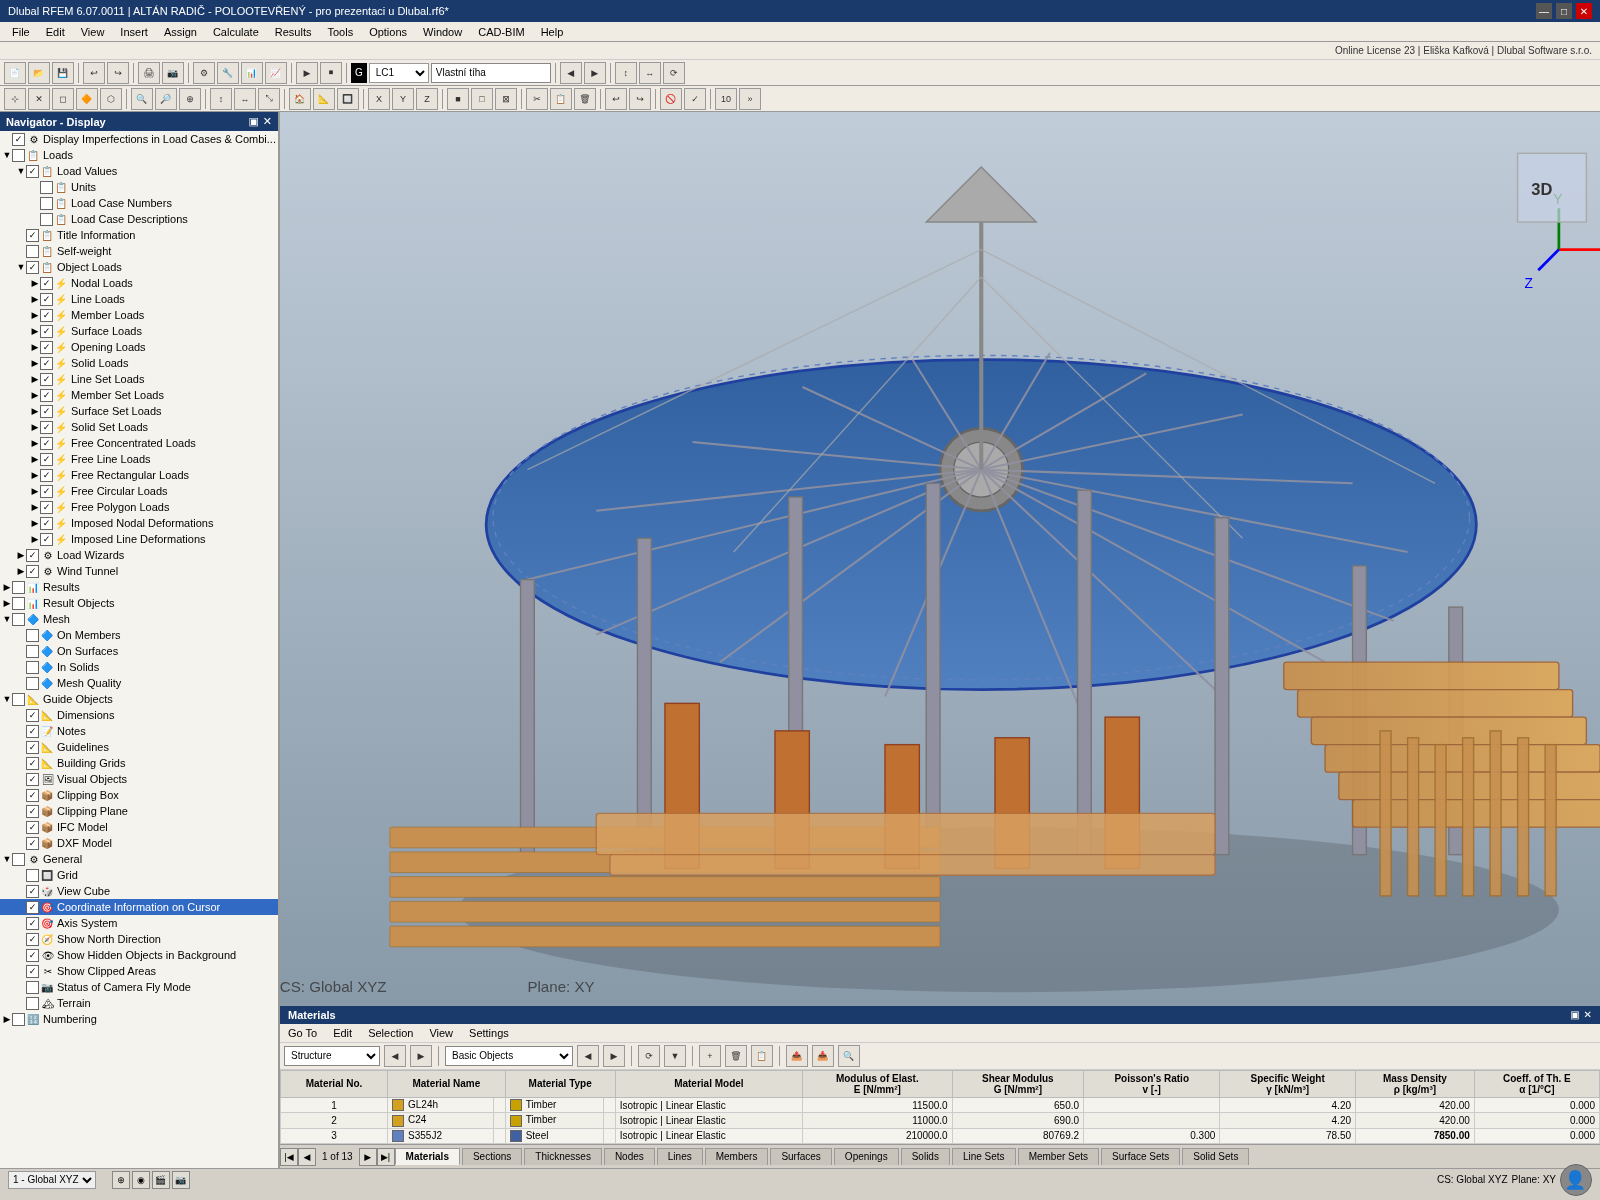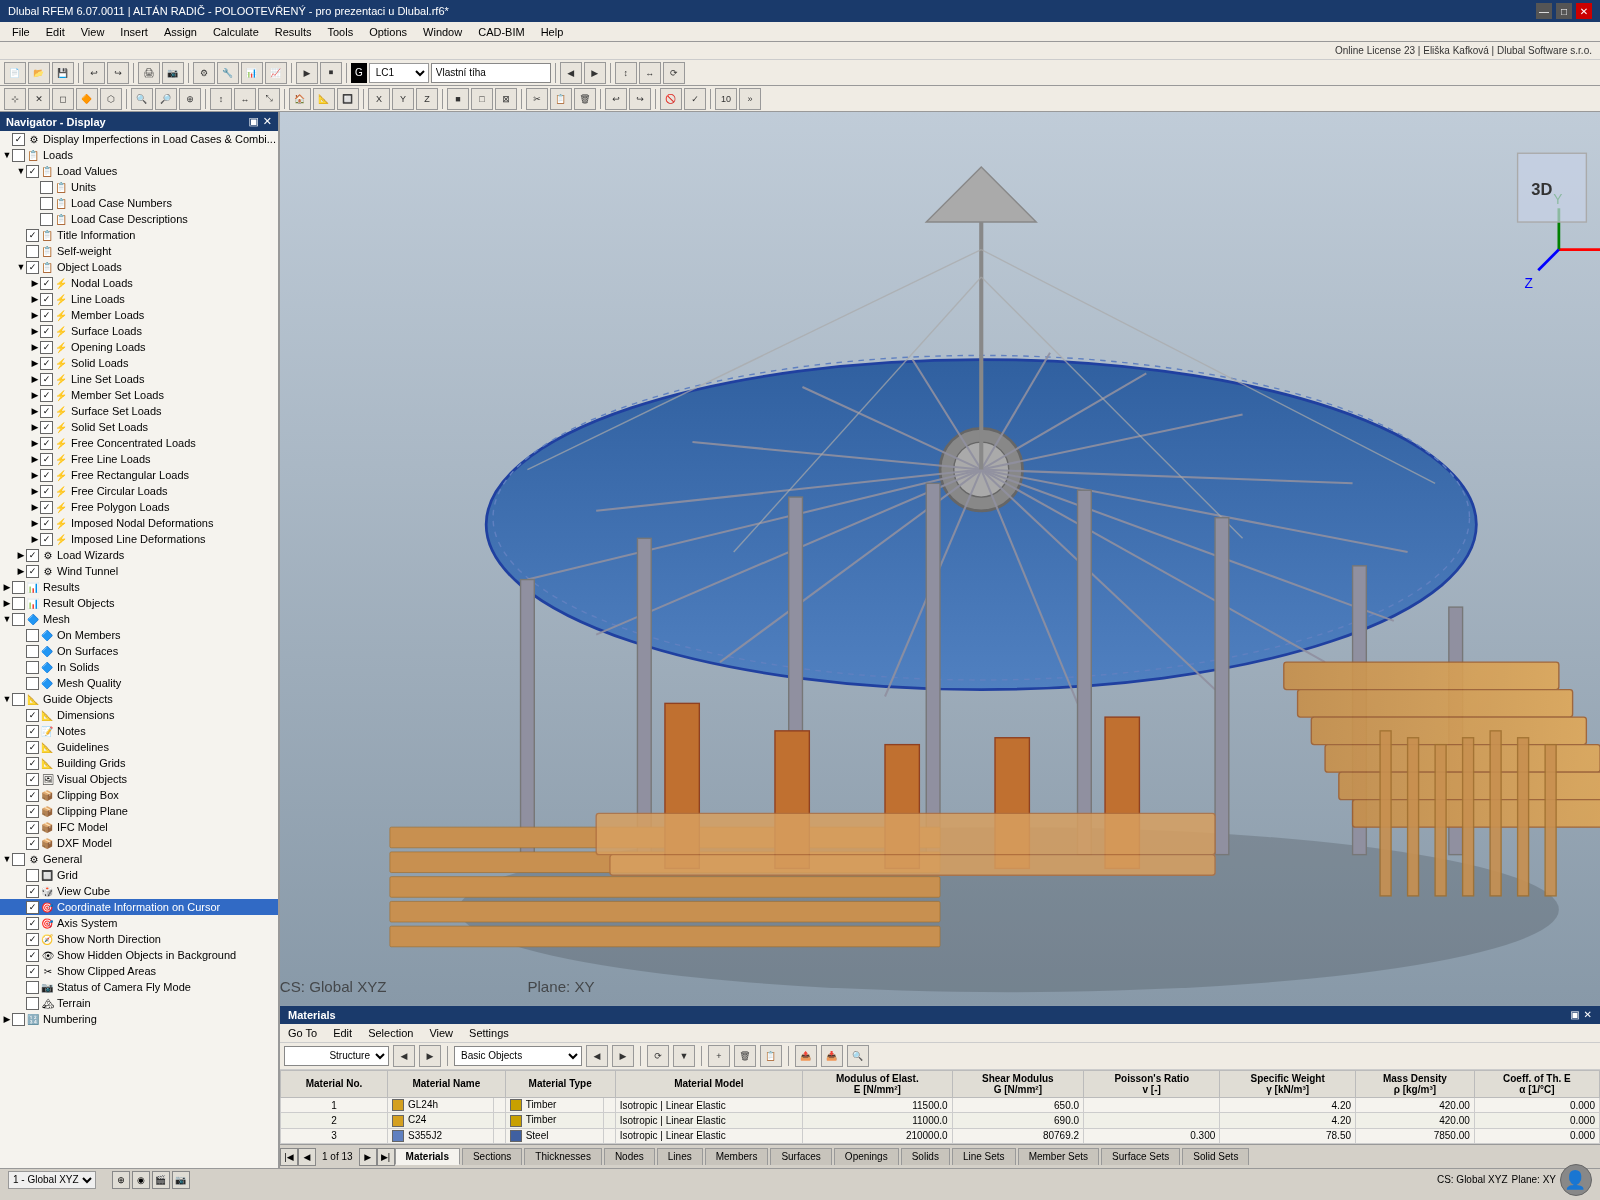--- a/index.html
+++ b/index.html
@@ -911,21 +911,21 @@
 
         <div id="materials-toolbar">
           <span class="mat-menu-item">Go To</span>
           <span class="mat-menu-item">Edit</span>
           <span class="mat-menu-item">Selection</span>
           <span class="mat-menu-item">View</span>
           <span class="mat-menu-item">Settings</span>
         </div>
 
         <div id="materials-toolbar2">
-          <select class="tb-select" style="width:105px;text-align:right;">
+          <select class="tb-select" style="width:96px;">
             <option>Structure</option>
           </select>
           <button class="toolbar-btn">◀</button>
           <button class="toolbar-btn">▶</button>
           <div class="toolbar-separator"></div>
           <select class="tb-select" style="width:128px;">
             <option>Basic Objects</option>
           </select>
           <button class="toolbar-btn">◀</button>
           <button class="toolbar-btn">▶</button>
@@ -998,21 +998,21 @@
                   <td style="width:12px; padding:0;">
                     <div style="width:4px; height:100%; background:#ccc;"></div>
                   </td>
                   <td><span class="mat-color-box" style="background:#4060a0;"></span>Steel</td>
                   <td style="width:12px; padding:0;"></td>
                   <td>Isotropic | Linear Elastic</td>
                   <td style="text-align:right;">210000.0</td>
                   <td style="text-align:right;">80769.2</td>
                   <td style="text-align:right;">0.300</td>
                   <td style="text-align:right;">78.50</td>
-                  <td style="text-align:right;">7850.00</td>
+                  <td style="text-align:right;font-weight:bold;">7850.00</td>
                   <td style="text-align:right;">0.000</td>
                 </tr>
               </tbody>
           </table>
         </div>
       </div>
 
       <div style="display:flex; align-items:center; background:#d4d0c8; border-top:1px solid #999; height:24px;">
         <button class="nav-ctrl-btn">|◀</button>
         <button class="nav-ctrl-btn">◀</button>

